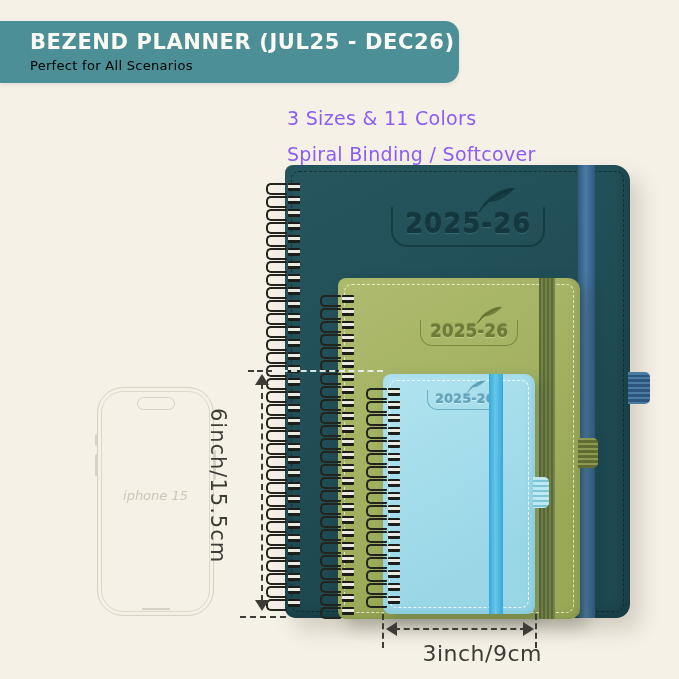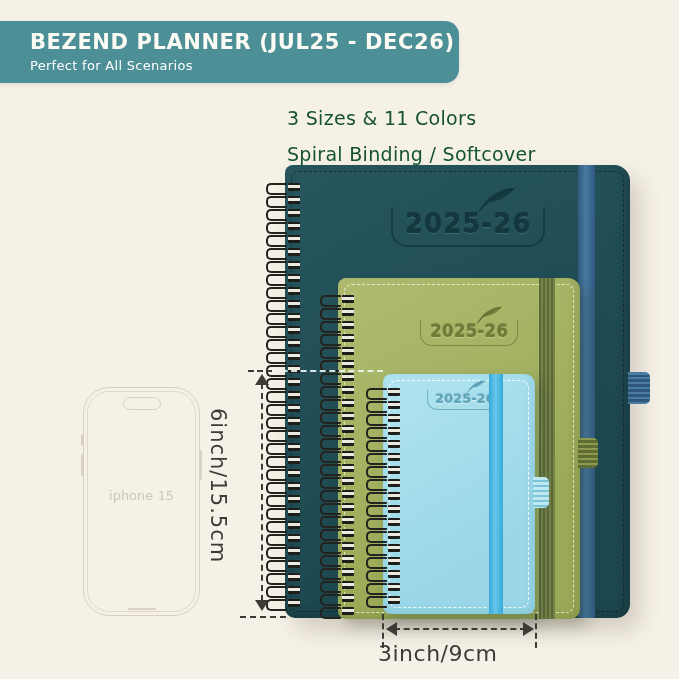--- a/index.html
+++ b/index.html
@@ -4,40 +4,40 @@
 <style>
   html,body{margin:0;padding:0;background:#f6f1e7;}
   .stage{position:relative;width:679px;height:679px;background:#f6f1e7;overflow:hidden;
          font-family:"DejaVu Sans", "Liberation Sans", sans-serif;}
 
   
   .header{position:absolute;left:0;top:21px;width:459px;height:62px;background:#4c8f96;
           border-radius:0 14px 14px 0;box-shadow:0 2px 4px rgba(90,80,60,.12);z-index:5;
           padding:9px 0 8px 30px;box-sizing:border-box;}
   .header .title{color:#fbfbf4;font-size:21px;font-weight:bold;letter-spacing:.6px;white-space:nowrap;}
-  .header .subtitle{color:#ffffff;font-size:13px;margin-top:4px;letter-spacing:.3px;}
-
-  
-  .intro{position:absolute;left:287px;top:107px;color:#14532d;z-index:5;}
+  .header .subtitle{color:#000000;font-size:13px;margin-top:4px;letter-spacing:.3px;}
+
+  
+  .intro{position:absolute;left:287px;top:107px;color:#8b5cf6;z-index:5;}
   .intro .l1,.intro .l2{font-size:19px;letter-spacing:.3px;}
   .intro .l2{margin-top:14px;}
 
   
   .ruler{position:absolute;left:38px;top:114px;width:90px;height:516px;z-index:1;}
   .ruler .minor{position:absolute;left:0;top:2px;width:9px;height:510px;
      background:repeating-linear-gradient(to bottom,#ccc7b9 0 1.4px,transparent 1.4px 5.35px);}
   .ruler .med{position:absolute;left:0;top:2px;width:16px;height:510px;
      background:repeating-linear-gradient(to bottom,#c6c1b2 0 1.6px,transparent 1.6px 16px);}
   .ruler .major{position:absolute;left:0;width:24px;height:2px;background:#c2bdae;}
   .ruler .major span{position:absolute;left:42px;top:-8px;width:36px;font-size:13px;color:#b9b3a4;}
   .ruler .unit{position:absolute;left:42px;top:-1px;font-size:13px;color:#b9b3a4;}
 
   
-  .phone{position:absolute;left:83px;top:387px;width:117px;height:229px;
-         border:1.5px solid #d7d2c5;border-radius:26px;z-index:1;box-sizing:border-box;}
+  .phone{position:absolute;left:97px;top:387px;width:117px;height:229px;
+         border:1.5px solid #d7d2c5;border-radius:26px;z-index:1;box-sizing:border-box;font-style:italic;}
   .phone .inner{position:absolute;inset:3px;border:1px solid #ddd8cb;border-radius:22px;}
   .phone .island{position:absolute;left:50%;top:9px;transform:translateX(-50%);
                  width:36px;height:11px;border:1px solid #d7d2c5;border-radius:7px;}
   .phone .label{position:absolute;left:0;right:0;top:100px;text-align:center;
                 font-size:13px;color:#ccc7b9;}
   .phone .btn{position:absolute;background:#d7d2c5;width:2.5px;border-radius:2px;}
   .phone .b1{left:-3px;top:46px;height:12px;}
   .phone .b2{left:-3px;top:66px;height:22px;}
   .phone .b3{right:-3px;top:62px;height:30px;}
   .phone .port{position:absolute;left:50%;bottom:5px;transform:translateX(-50%);
@@ -120,21 +120,21 @@
      writing-mode:vertical-rl;text-orientation:mixed;font-size:21px;color:#3c3b36;
      letter-spacing:1px;}
   .ext-v-left{left:382px;top:614px;height:34px;border-left:2px dashed #3c3b36;}
   .ext-v-right{left:535px;top:614px;height:34px;border-left:2px dashed #3c3b36;}
   .dimh-line{position:absolute;left:394px;top:628px;width:132px;height:0;
      border-top:2px dashed #3c3b36;z-index:10;}
   .arrow-left{left:386px;top:622px;border-top:7px solid transparent;
      border-bottom:7px solid transparent;border-right:11px solid #3c3b36;}
   .arrow-right{left:523px;top:622px;border-top:7px solid transparent;
      border-bottom:7px solid transparent;border-left:11px solid #3c3b36;}
-  .dimh-label{position:absolute;left:378px;top:641px;width:164px;text-align:left;
+  .dimh-label{position:absolute;left:378px;top:641px;width:164px;text-align:right;
      font-size:22px;color:#3c3b36;z-index:10;letter-spacing:.5px;}
 </style>
 </head>
 <body>
 
 <div class="stage">
 
   <div class="header">
     <div class="title">BEZEND PLANNER (JUL25 - DEC26)</div>
     <div class="subtitle">Perfect for All Scenarios</div>

